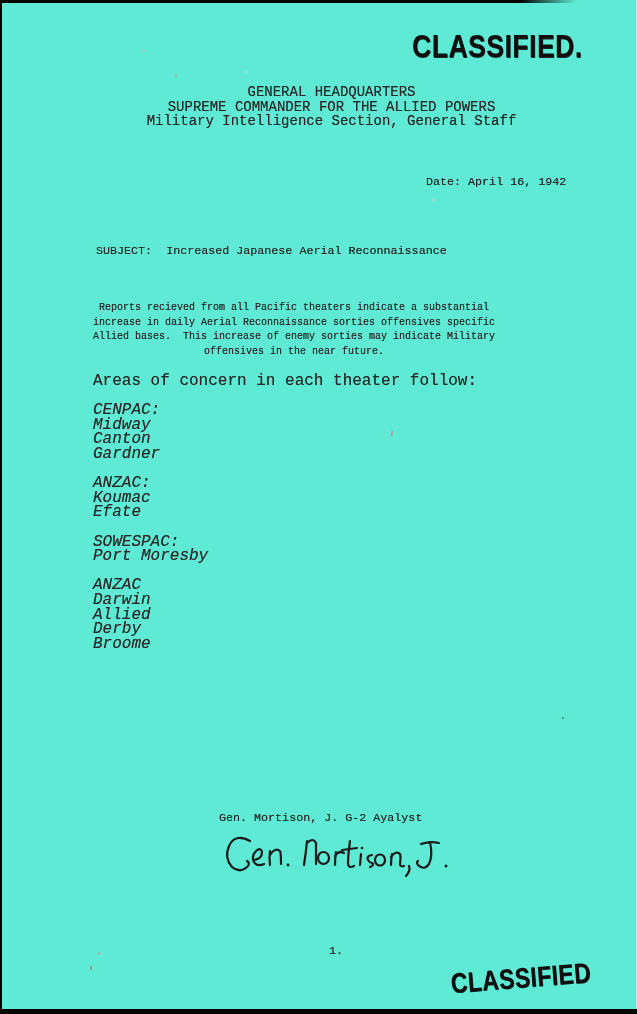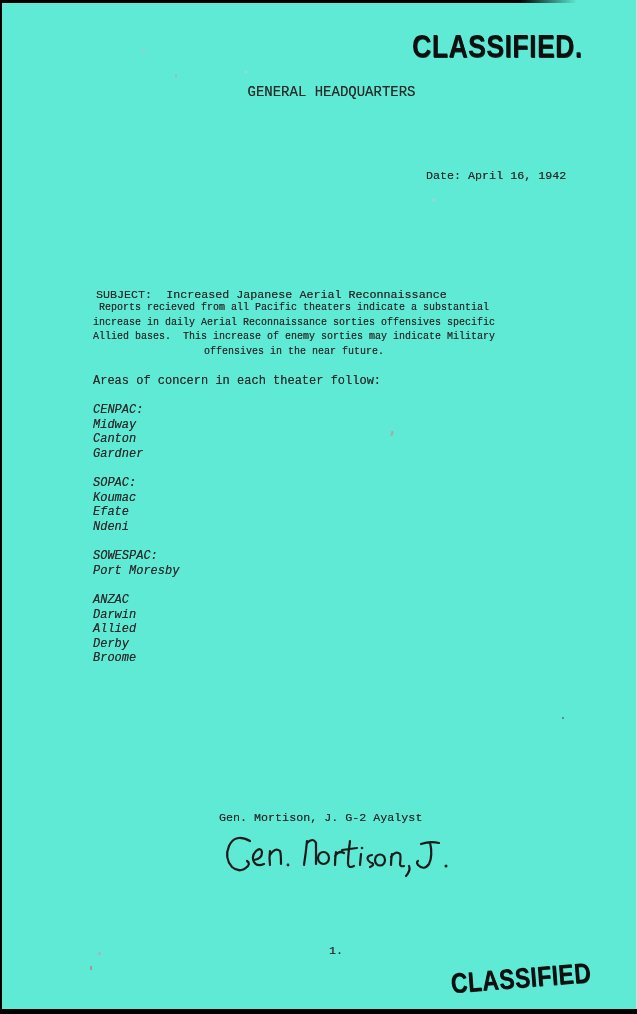--- a/index.html
+++ b/index.html
@@ -41,21 +41,21 @@
     left: 24px; right: 0; top: 85px;
     text-align: center;
     font-size: 14px;
     line-height: 14.6px;
     white-space: pre;
     text-shadow: 0 0 0.5px rgba(42,42,42,0.65);
   }
   .bodyblock { position: absolute; left: 91px; top: 301px; }
   .bodyblock .bline { font-size: 10px; line-height: 14.6px; white-space: pre; text-shadow: 0 0 0.5px rgba(42,42,42,0.65); text-align: center; }
   .areas { position: absolute; left: 91px; top: 374px; }
-  .areas .tline { font-size: 12px; line-height: 14.6px; white-space: pre; text-shadow: 0 0 0.5px rgba(42,42,42,0.65); }
+  .areas .tline { font-size: 16px; line-height: 14.6px; white-space: pre; text-shadow: 0 0 0.5px rgba(42,42,42,0.65); }
   .group { margin-top: 14.6px; font-style: italic; }
   .stamp {
     position: absolute;
     font-family: "Liberation Sans", sans-serif;
     font-weight: 700;
     color: #0f0f0f;
     letter-spacing: 0.5px;
     white-space: nowrap;
   }
   .stamp-top {
@@ -85,48 +85,47 @@
   .sp7 { left: 96px;  top: 952px; width: 3px; height: 3px; background: #b2b2b2; }
   .sp8 { left: 88px;  top: 966px; width: 2px; height: 4px; background: #9a9a9a; border-radius: 0; }
 </style>
 </head>
 <body>
 
 <div class="page">
 
   <div class="stamp stamp-top">CLASSIFIED.</div>
 
-  <div class="letterhead"><div>GENERAL HEADQUARTERS</div></div>
+  <div class="letterhead"><div>GENERAL HEADQUARTERS</div><div>SUPREME COMMANDER FOR THE ALLIED POWERS</div><div>Military Intelligence Section, General Staff</div></div>
 
-  <div class="tw" style="left:424px; top:169px;">Date: April 16, 1942</div>
+  <div class="tw" style="left:424px; top:175px;">Date: April 16, 1942</div>
 
-  <div class="tw" style="left:94px; top:244px;margin-top:44px;">SUBJECT:  Increased Japanese Aerial Reconnaissance</div>
+  <div class="tw" style="left:94px; top:244px;">SUBJECT:  Increased Japanese Aerial Reconnaissance</div>
 
   <div class="bodyblock">
     <div class="bline">Reports recieved from all Pacific theaters indicate a substantial</div>
     <div class="bline">increase in daily Aerial Reconnaissance sorties offensives specific</div>
     <div class="bline">Allied bases.  This increase of enemy sorties may indicate Military</div>
     <div class="bline">offensives in the near future.</div>
   </div>
 
   <div class="areas">
     <div class="tline">Areas of concern in each theater follow:</div>
 
     <div class="group">
       <div class="tline">CENPAC:</div>
       <div class="tline">Midway</div>
       <div class="tline">Canton</div>
       <div class="tline">Gardner</div>
     </div>
 
     <div class="group">
-      <div class="tline">SOPAC:</div>
+      <div class="tline">ANZAC:</div>
       <div class="tline">Koumac</div>
       <div class="tline">Efate</div>
-      <div class="tline">Ndeni</div>
     </div>
 
     <div class="group">
       <div class="tline">SOWESPAC:</div>
       <div class="tline">Port Moresby</div>
     </div>
 
     <div class="group">
       <div class="tline">ANZAC</div>
       <div class="tline">Darwin</div>

